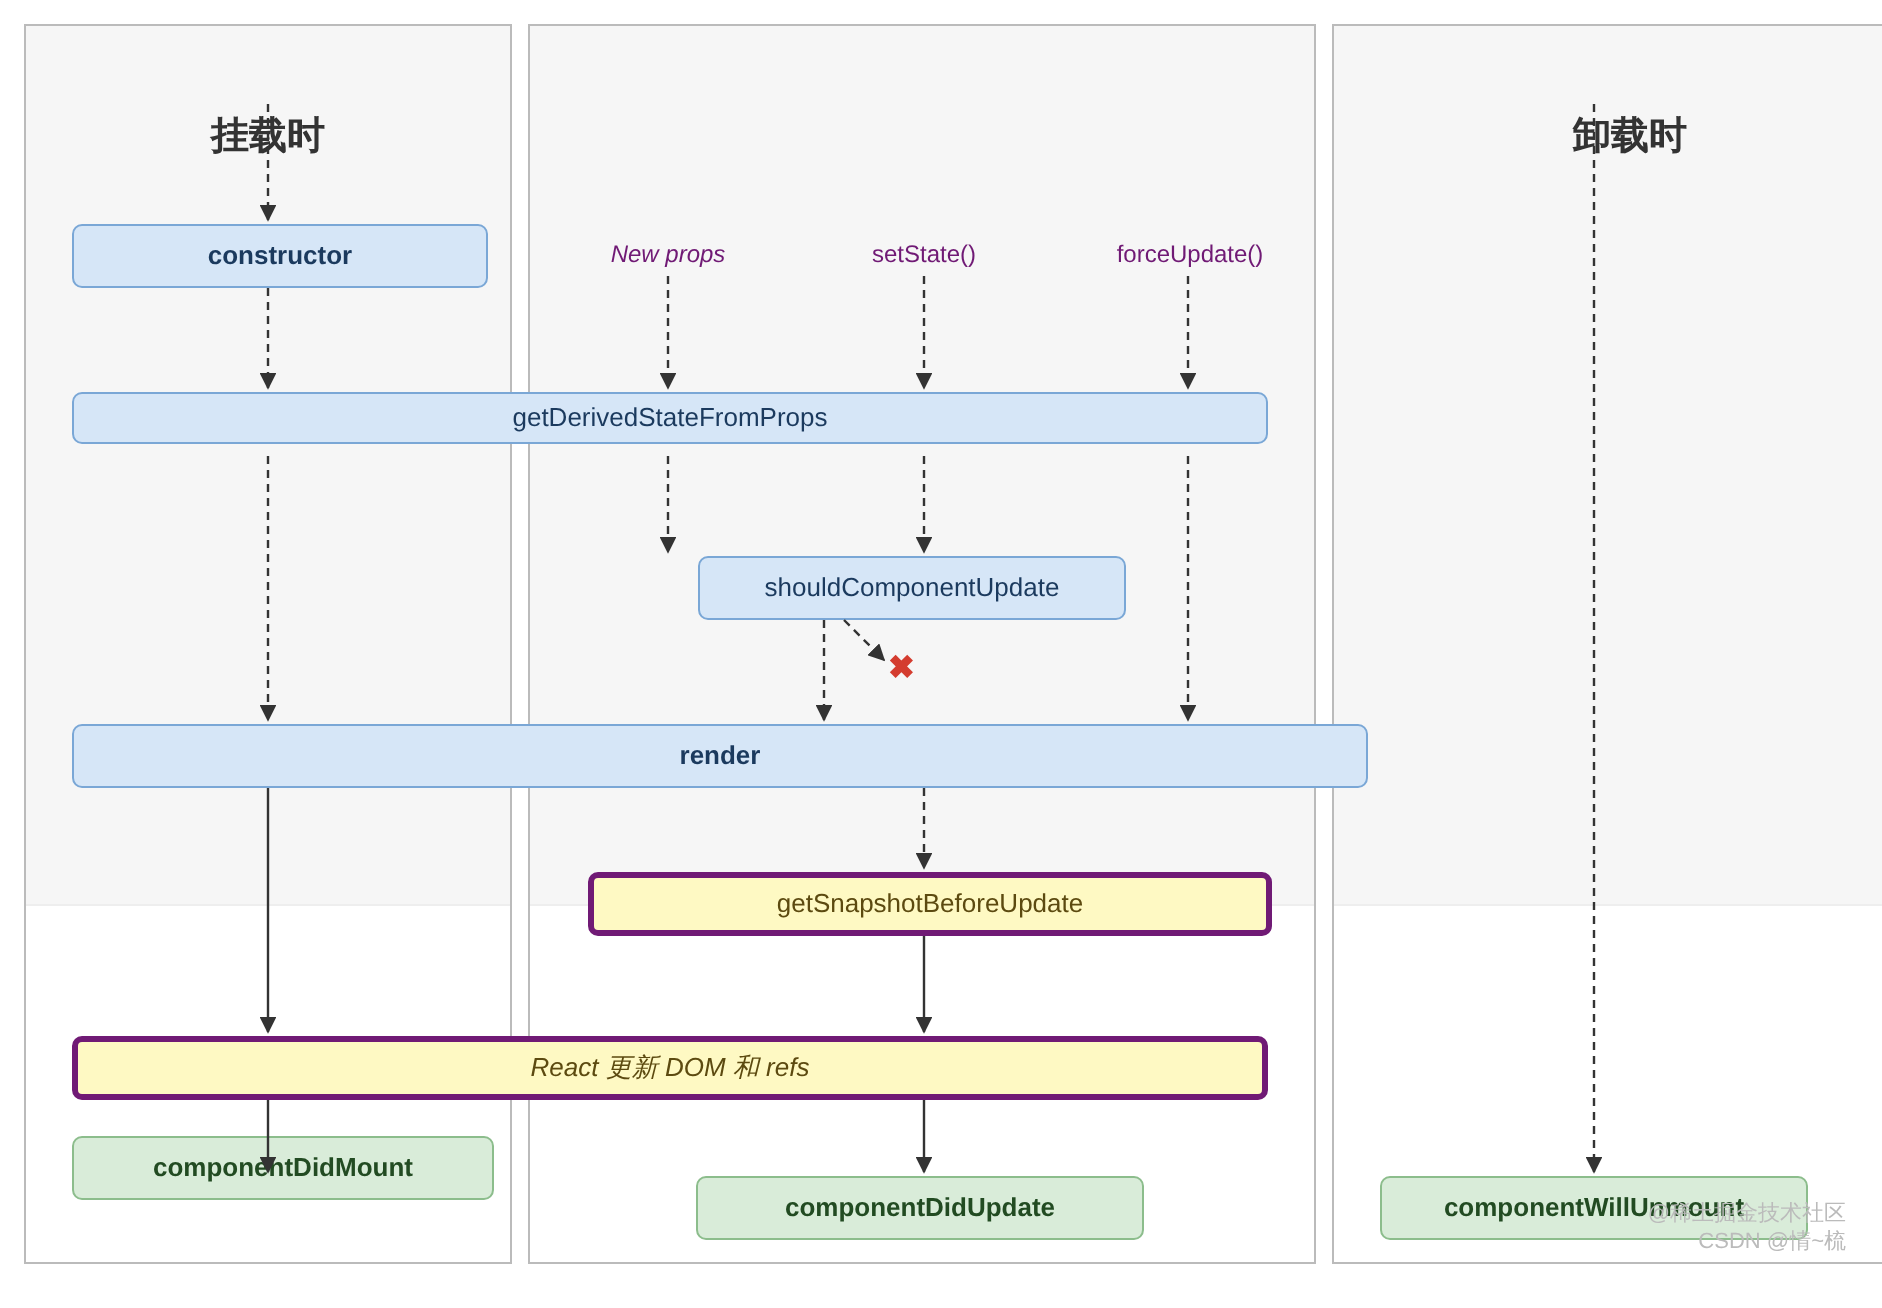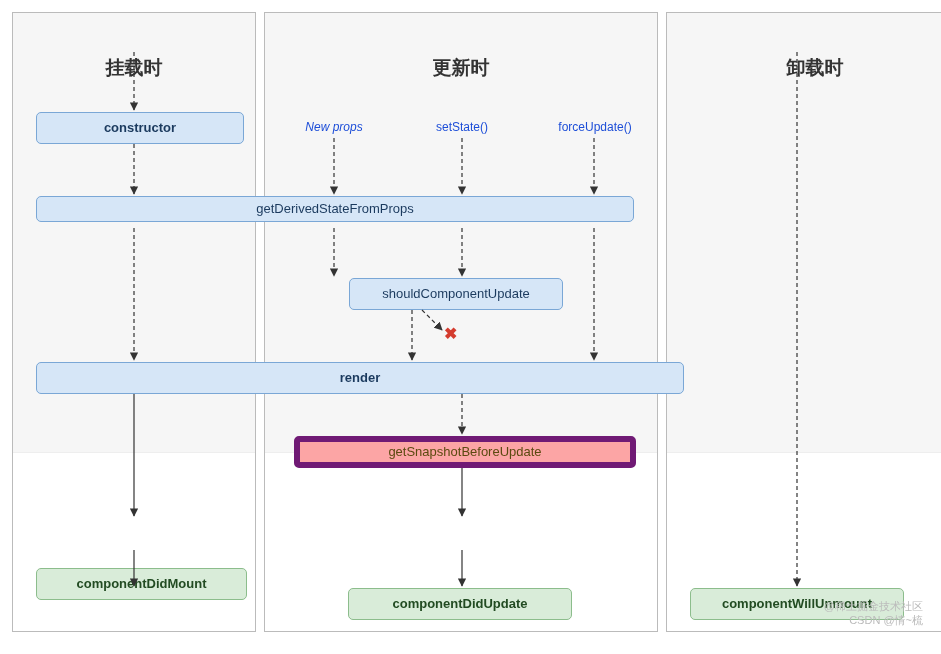--- a/index.html
+++ b/index.html
@@ -45,28 +45,28 @@
     border-radius: 5px;
     font-size: 13px;
     display: flex;
     align-items: center;
     justify-content: center;
     padding: 4px 8px;
     text-align: center;
     line-height: 1.2;
   }
   .box.blue   { background: #d6e6f7; border: 1px solid #7aa7d6; color: #1b3a5e; }
-  .box.yellow { background: #fca5a5; border: 6px solid #701a75; color: #5c4a10; }
+  .box.yellow { background: #fef9c3; border: 3px solid #701a75; color: #5c4a10; }
   .box.green  { background: #d9ecd9; border: 1px solid #8cbd8c; color: #224b22; }
   .box.strong { font-weight: 700; }
   .box.italic { font-style: italic; }
   .trigger-label {
     position: absolute;
     font-size: 12px;
-    color: #1d4ed8;
+    color: #701a75;
     font-style: italic;
     text-align: center;
   }
   .x-mark {
     position: absolute;
     color: #d43c2f;
     font-weight: 900;
     font-size: 16px;
   }
   .watermark1 {
@@ -95,41 +95,41 @@
 <body>
 
 <div class="canvas">
 
   <div class="panel" style="left:0;top:0;width:244px;height:620px;">
     <div class="shade" style="height:440px;"></div>
     <div class="col-title">挂载时</div>
   </div>
   <div class="panel" style="left:252px;top:0;width:394px;height:620px;">
     <div class="shade" style="height:440px;"></div>
-    <div class="col-title">更新时</div>
   </div>
   <div class="panel" style="left:654px;top:0;width:298px;height:620px;">
     <div class="shade" style="height:440px;"></div>
     <div class="col-title">卸载时</div>
   </div>
 
   <span class="trigger-label" style="left:282px; top:108px; width:80px;">New props</span>
   <span class="trigger-label" style="left:410px; top:108px; width:80px; font-style:normal;">setState()</span>
   <span class="trigger-label" style="left:538px; top:108px; width:90px; font-style:normal;">forceUpdate()</span>
 
   <div class="box blue strong" style="left:24px; top:100px; width:208px; height:32px;">constructor</div>
 
   <div class="box blue" style="left:24px; top:184px; width:598px; height:26px;">getDerivedStateFromProps</div>
 
   <div class="box blue" style="left:294px; top:266px; width:214px; height:32px;margin-left:43px;">shouldComponentUpdate</div>
 
   <div class="box blue strong" style="left:24px; top:350px; width:648px; height:32px;">render</div>
 
   <div class="box yellow" style="left:282px; top:424px; width:342px; height:32px;">getSnapshotBeforeUpdate</div>
 
+  <div class="box yellow italic" style="left:24px; top:506px; width:598px; height:32px;">React 更新 DOM 和 refs</div>
 
   <div class="box green strong" style="left:24px; top:556px; width:211px; height:32px;">componentDidMount</div>
 
   <div class="box green strong" style="left:678px; top:576px; width:214px; height:32px;">componentWillUnmount</div>
 
   <div class="box green strong" style="left:336px; top:576px; width:224px; height:32px;">componentDidUpdate</div>
 
   <span class="x-mark" style="left:432px; top:312px;">✖</span>
 
   <svg class="arrows">

